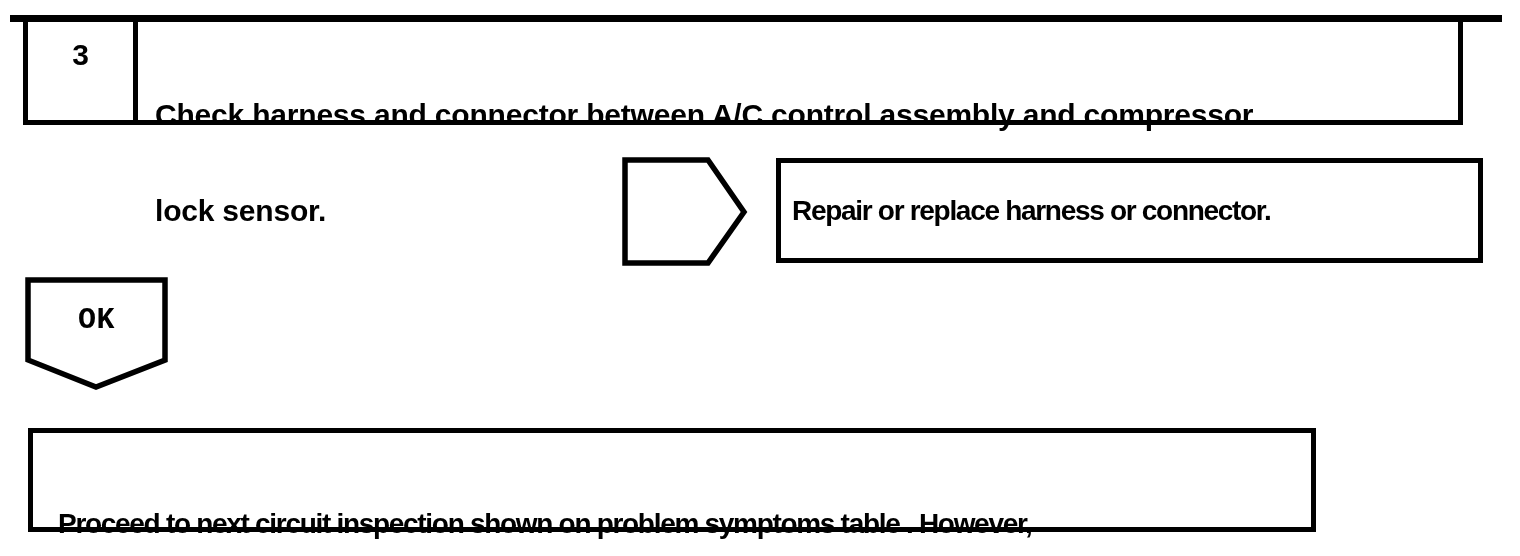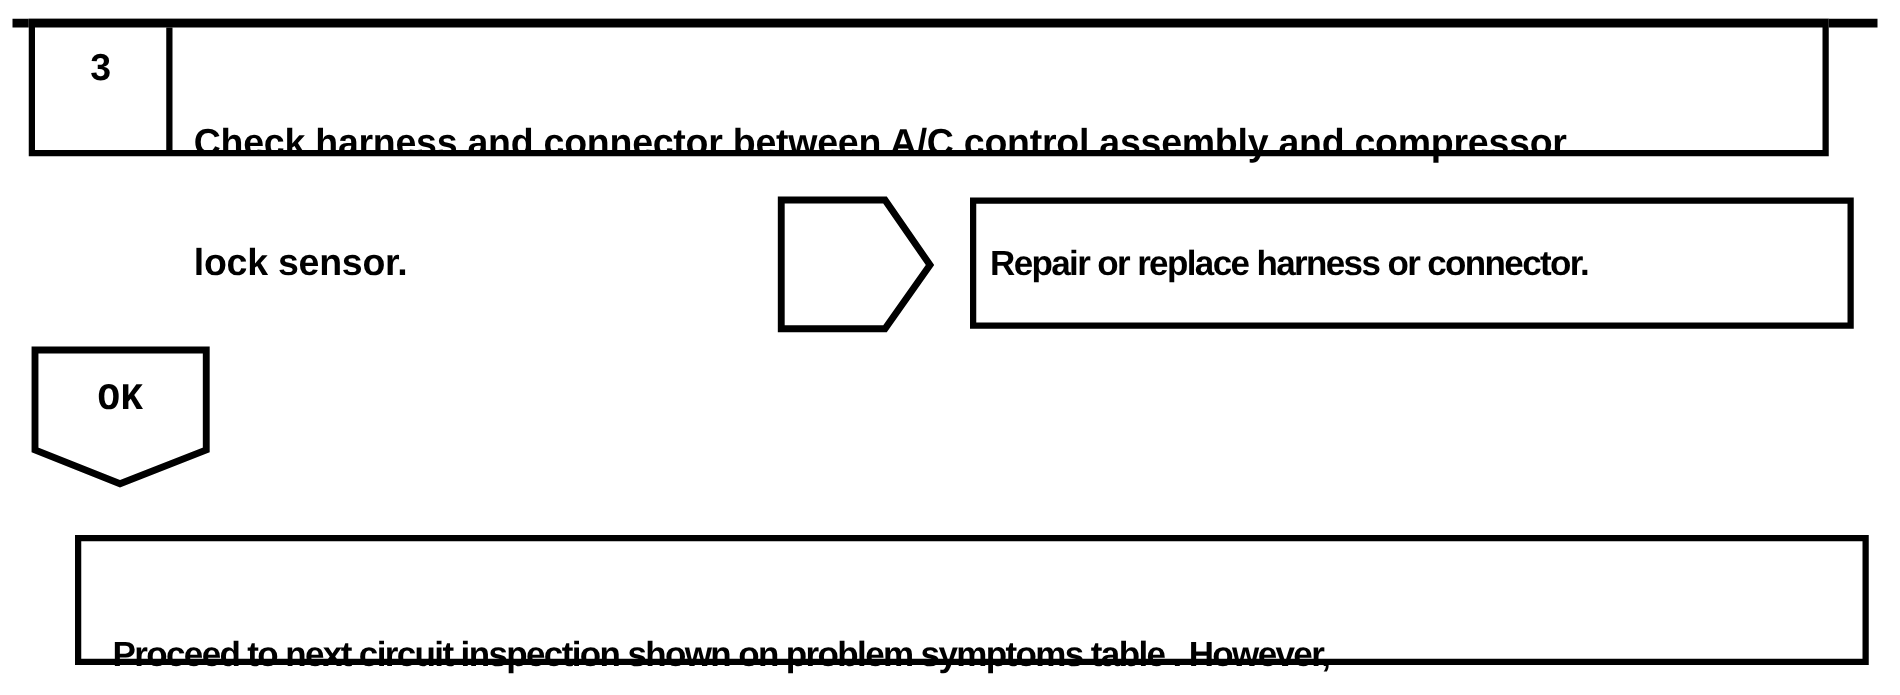--- a/index.html
+++ b/index.html
@@ -84,30 +84,29 @@
     width: 137px; height: 80px;
     display: flex; align-items: center; justify-content: center;
     font-size: 30px;
     letter-spacing: 0.5px;
     font-family: Liberation Mono, monospace;
   }
 
   
   #result-box {
     left: 28px; top: 428px;
-    width: 1435px; height: 104px;
+    width: 1288px; height: 104px;
     box-sizing: border-box;
     border: 5px solid #000000;
     padding: 11px 20px 0 25px;
     font-size: 28px;
     line-height: 32px;
     letter-spacing: -1.3px;
     white-space: pre-wrap;
     background: #ffffff;
-    margin-left: 32px;
   }
 
   .line { white-space: pre-wrap; }
 </style>
 </head>
 <body>
 
 <div id="canvas">
 
   <div id="top-rule" class="abs"></div>

